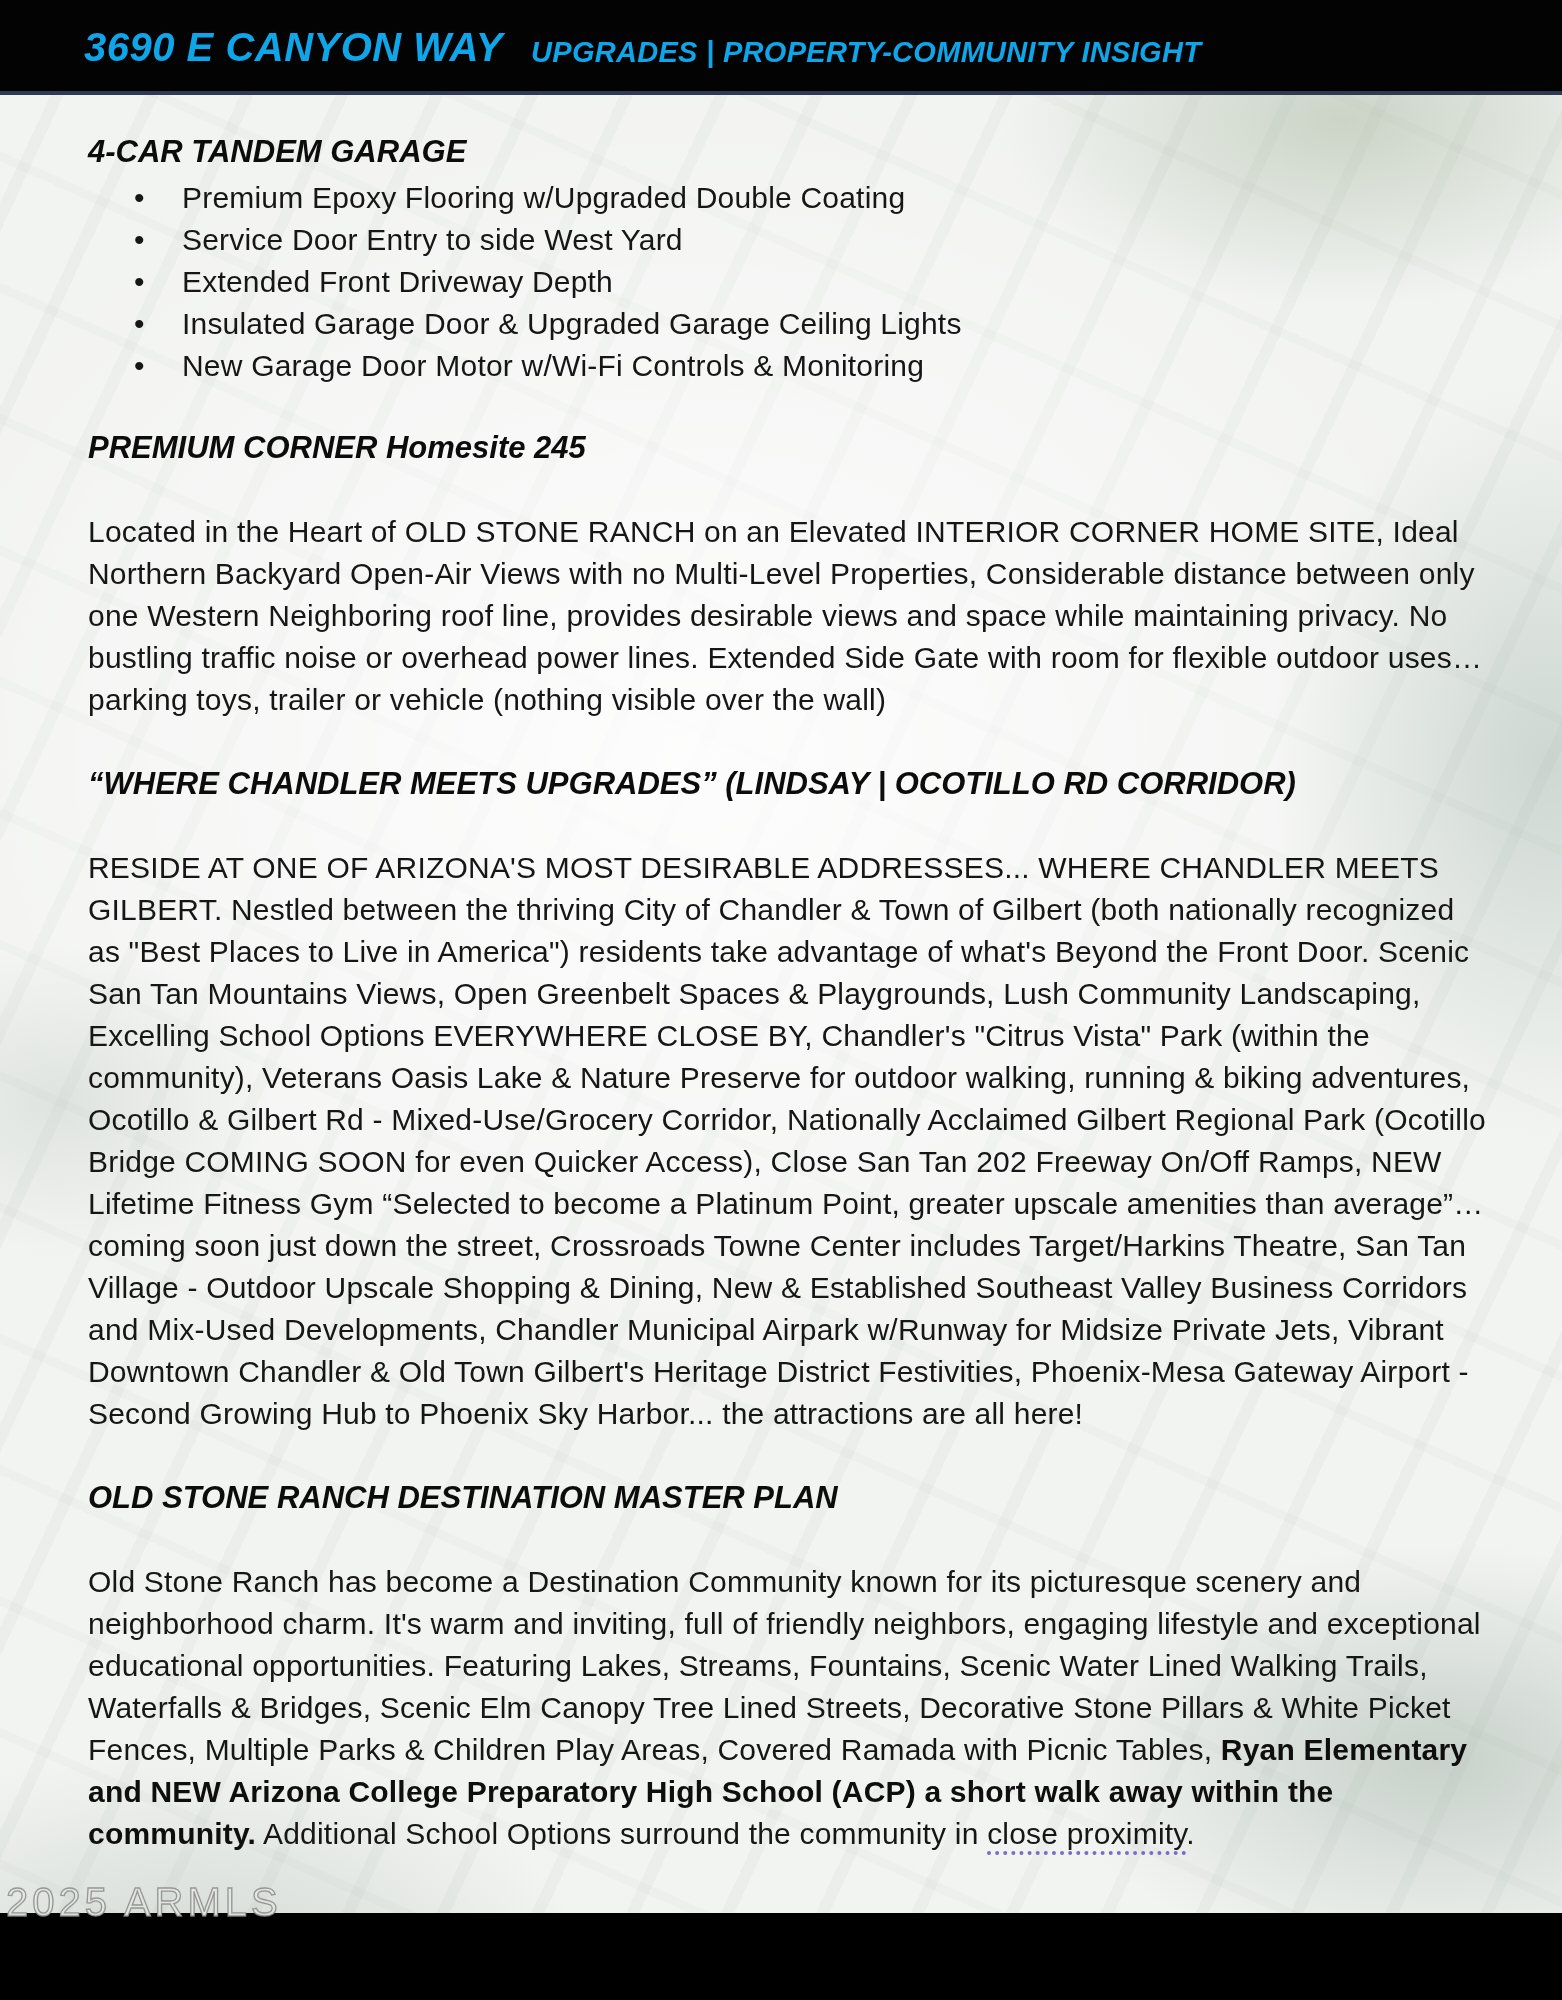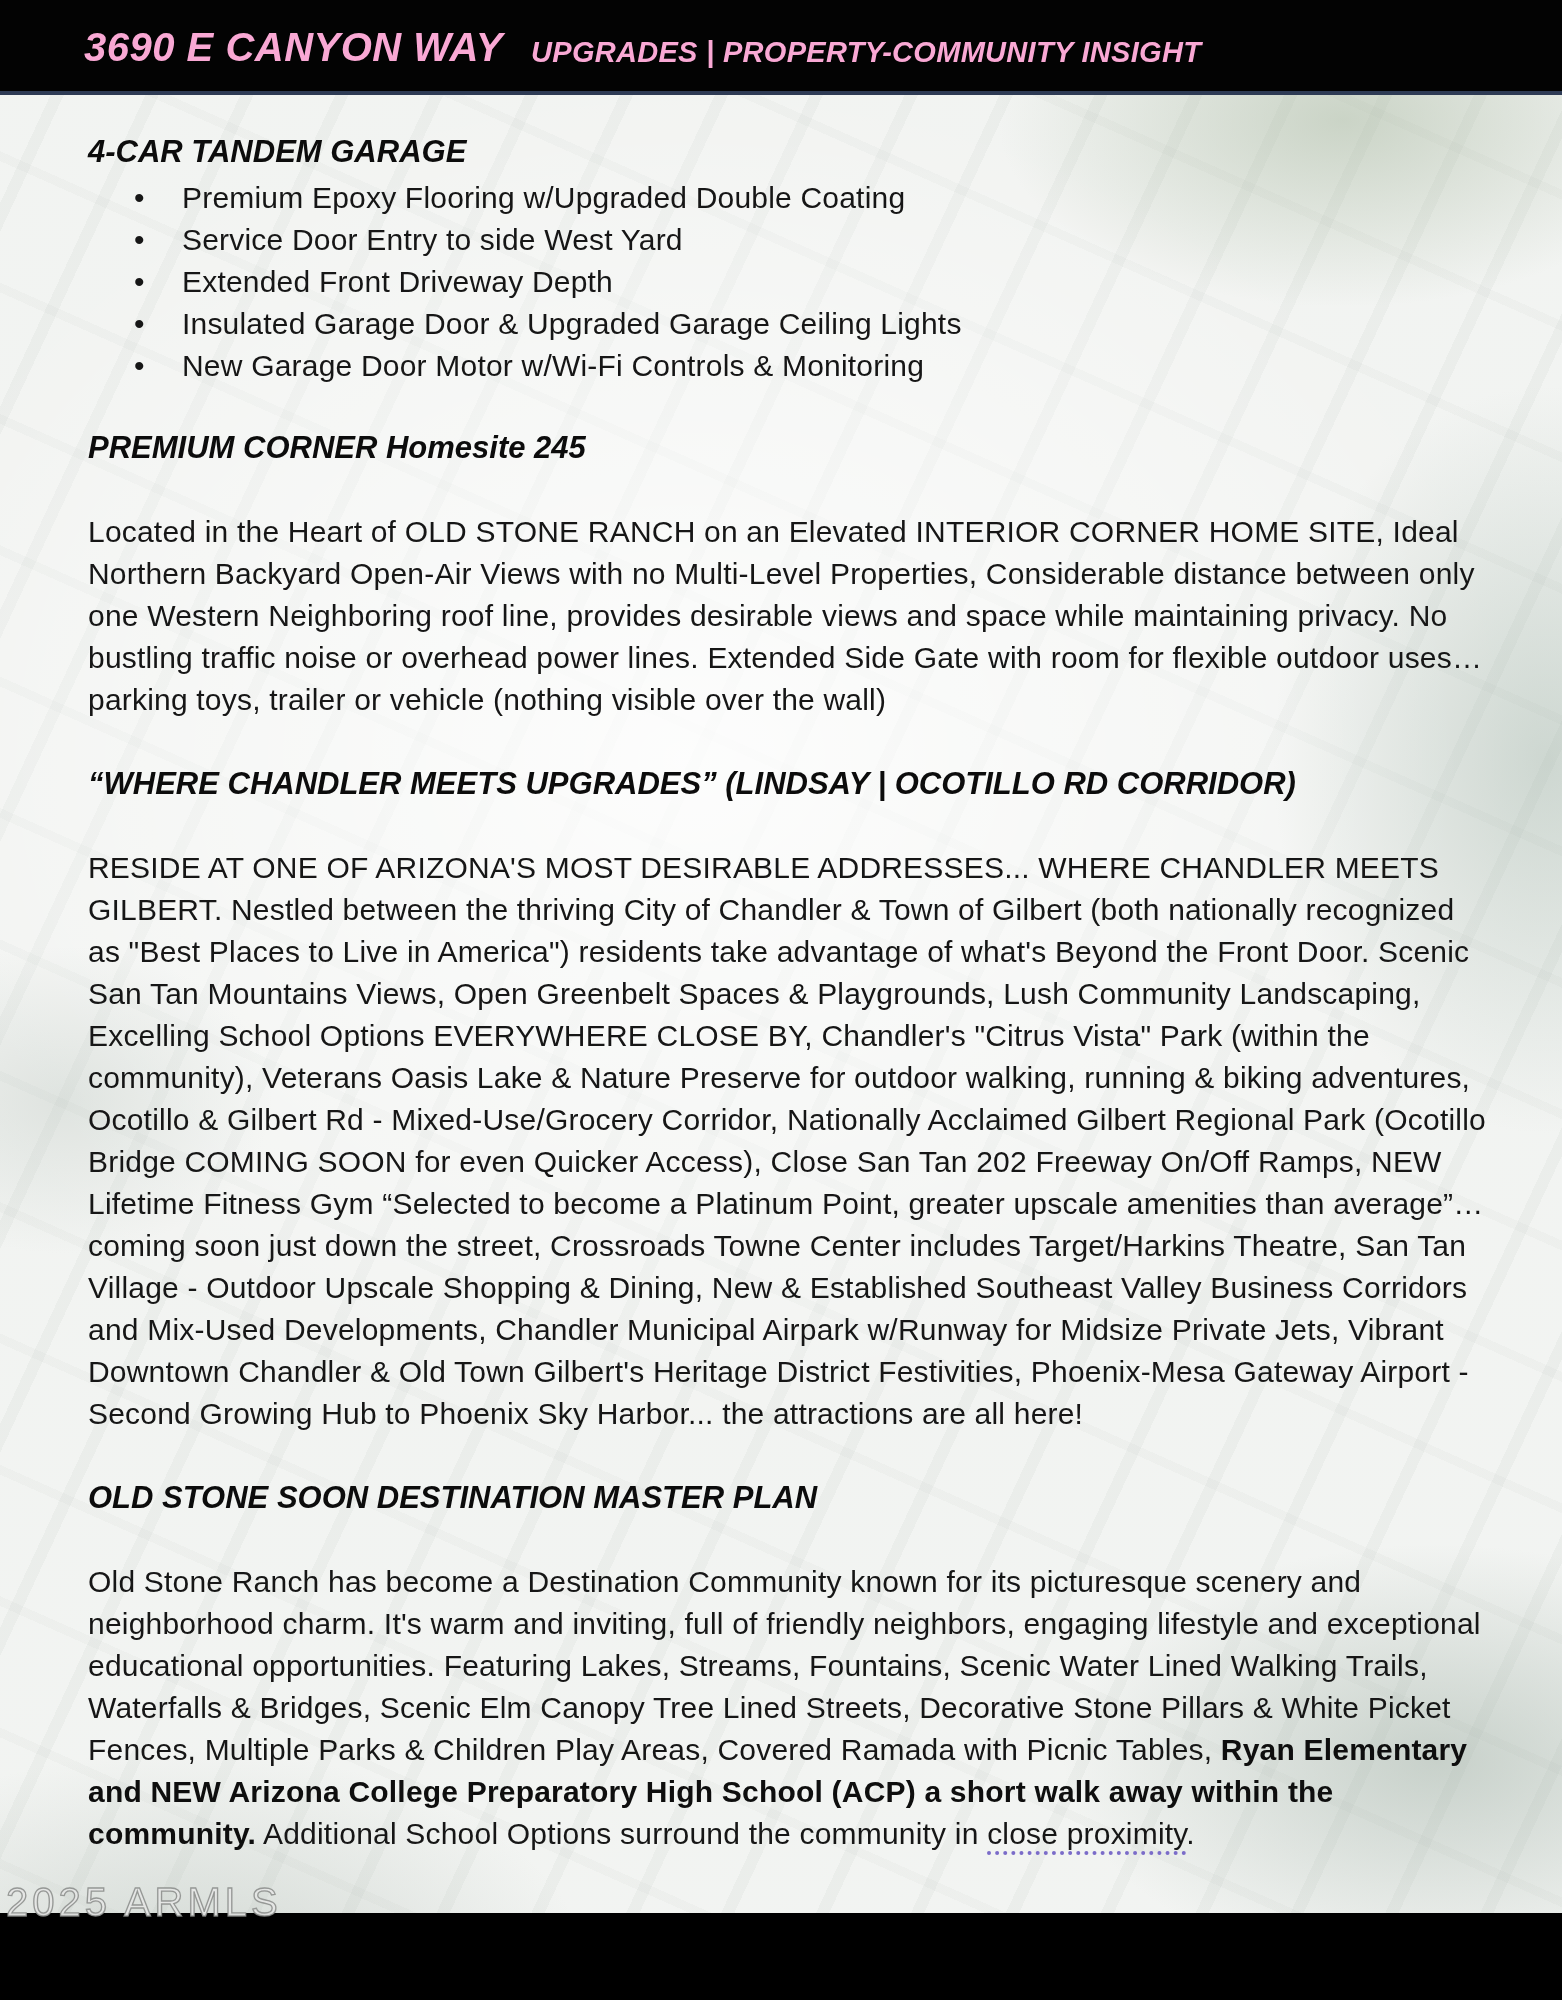--- a/index.html
+++ b/index.html
@@ -25,21 +25,21 @@
   .topbar {
     position: absolute;
     top: 0; left: 0; right: 0;
     height: 95px;
     background: #030303;
     border-bottom: 4px solid #2e3b55;
     display: flex;
     align-items: center;
     padding: 4px 0 0 84px;
     box-sizing: border-box;
-    color: #f9a8d4;
+    color: #0ea5e9;
     white-space: nowrap;
   }
   .topbar .title {
     font-size: 40px;
     font-weight: bold;
     font-style: italic;
     letter-spacing: 0.5px;
   }
   .topbar .subtitle {
     font-size: 29px;
@@ -142,21 +142,21 @@
       <li>Insulated Garage Door &amp; Upgraded Garage Ceiling Lights</li>
       <li>New Garage Door Motor w/Wi-Fi Controls &amp; Monitoring</li>
     </ul>
 
     <h2 class="h">PREMIUM CORNER Homesite 245</h2>
     <p class="para">Located in the Heart of OLD STONE RANCH on an Elevated INTERIOR CORNER HOME SITE, Ideal Northern Backyard Open-Air Views with no Multi-Level Properties, Considerable distance between only one Western Neighboring roof line, provides desirable views and space while maintaining privacy. No bustling traffic noise or overhead power lines. Extended Side Gate with room for flexible outdoor uses… parking toys, trailer or vehicle (nothing visible over the wall)</p>
 
     <h2 class="h">“WHERE CHANDLER MEETS UPGRADES” (LINDSAY | OCOTILLO RD CORRIDOR)</h2>
     <p class="para">RESIDE AT ONE OF ARIZONA'S MOST DESIRABLE ADDRESSES... WHERE CHANDLER MEETS GILBERT. Nestled between the thriving City of Chandler &amp; Town of Gilbert (both nationally recognized as "Best Places to Live in America") residents take advantage of what's Beyond the Front Door. Scenic San Tan Mountains Views, Open Greenbelt Spaces &amp; Playgrounds, Lush Community Landscaping, Excelling School Options EVERYWHERE CLOSE BY, Chandler's "Citrus Vista" Park (within the community), Veterans Oasis Lake &amp; Nature Preserve for outdoor walking, running &amp; biking adventures, Ocotillo &amp; Gilbert Rd - Mixed-Use/Grocery Corridor, Nationally Acclaimed Gilbert Regional Park (Ocotillo Bridge COMING SOON for even Quicker Access), Close San Tan 202 Freeway On/Off Ramps, NEW Lifetime Fitness Gym “Selected to become a Platinum Point, greater upscale amenities than average”… coming soon just down the street, Crossroads Towne Center includes Target/Harkins Theatre, San Tan Village - Outdoor Upscale Shopping &amp; Dining, New &amp; Established Southeast Valley Business Corridors and Mix-Used Developments, Chandler Municipal Airpark w/Runway for Midsize Private Jets, Vibrant Downtown Chandler &amp; Old Town Gilbert's Heritage District Festivities, Phoenix-Mesa Gateway Airport - Second Growing Hub to Phoenix Sky Harbor... the attractions are all here!</p>
 
-    <h2 class="h">OLD STONE SOON DESTINATION MASTER PLAN</h2>
+    <h2 class="h">OLD STONE RANCH DESTINATION MASTER PLAN</h2>
     <p class="para para-last"><span>Old Stone Ranch has become a Destination Community known for its picturesque scenery and neighborhood charm. It's warm and inviting, full of friendly neighbors, engaging lifestyle and exceptional educational opportunities. Featuring Lakes, Streams, Fountains, Scenic Water Lined Walking Trails, Waterfalls &amp; Bridges, Scenic Elm Canopy Tree Lined Streets, Decorative Stone Pillars &amp; White Picket Fences, Multiple Parks &amp; Children Play Areas, Covered Ramada with Picnic Tables, </span><strong>Ryan Elementary and NEW Arizona College Preparatory High School (ACP) a short walk away within the community.</strong><span> Additional School Options surround the community in </span><span class="dotted">close proximity</span><span>.</span></p>
 
   </main>
 
   <div class="watermark">2025 ARMLS</div>
 
   <footer class="bottombar"></footer>
 
 </div>
 

